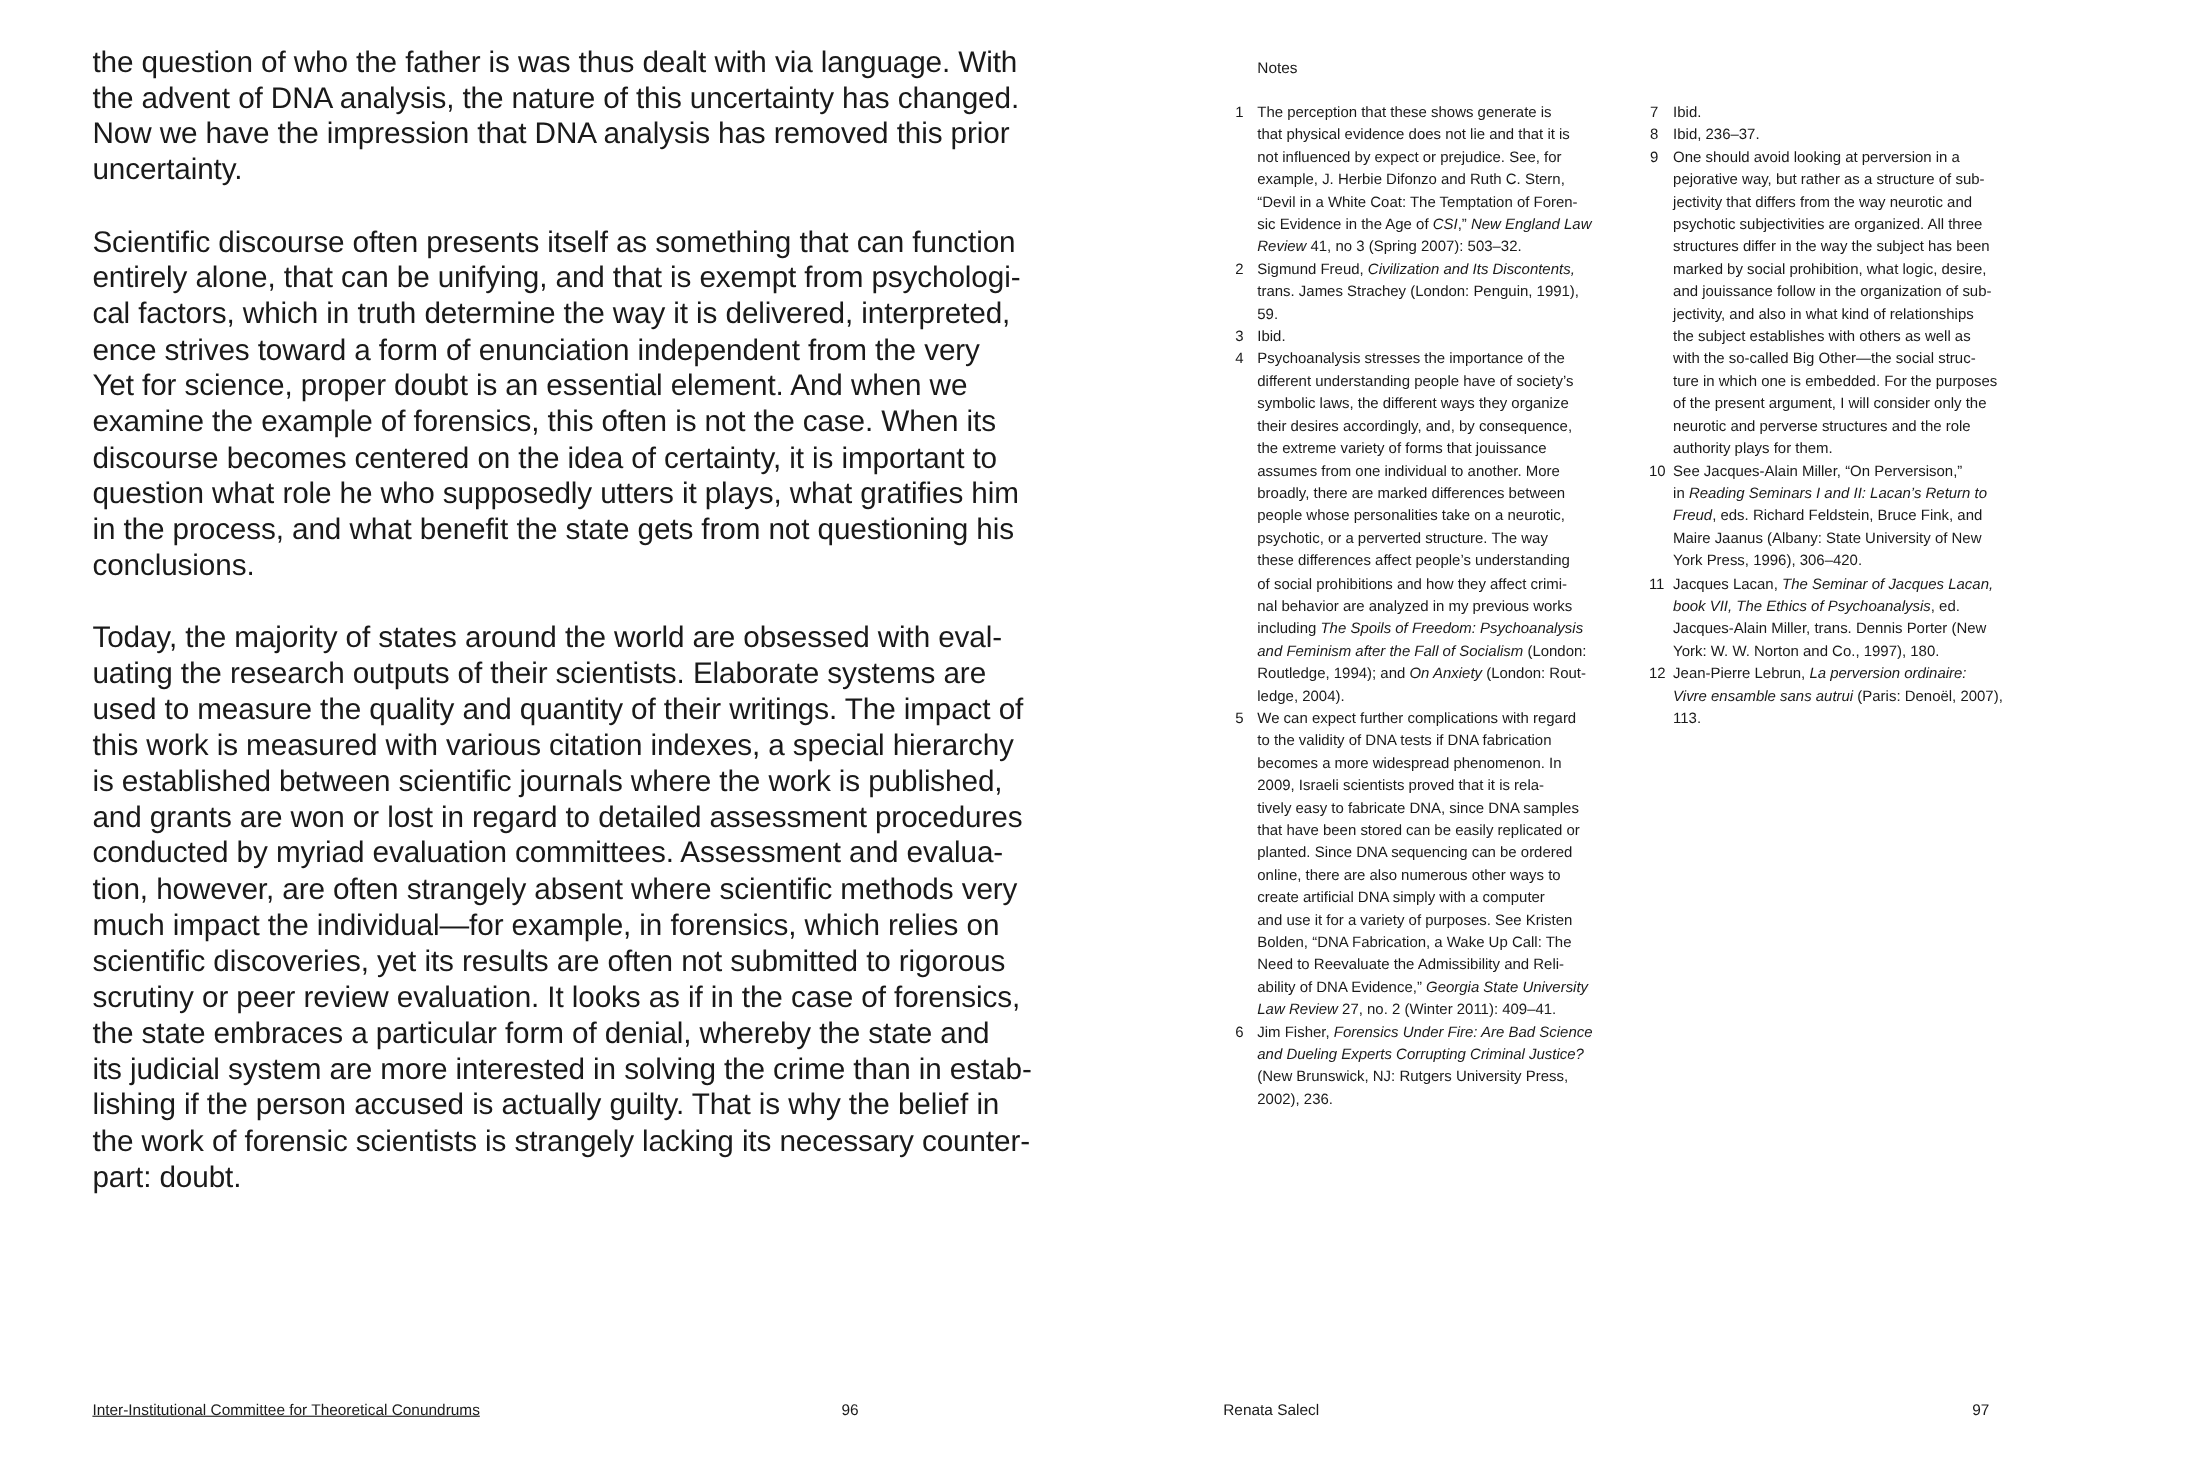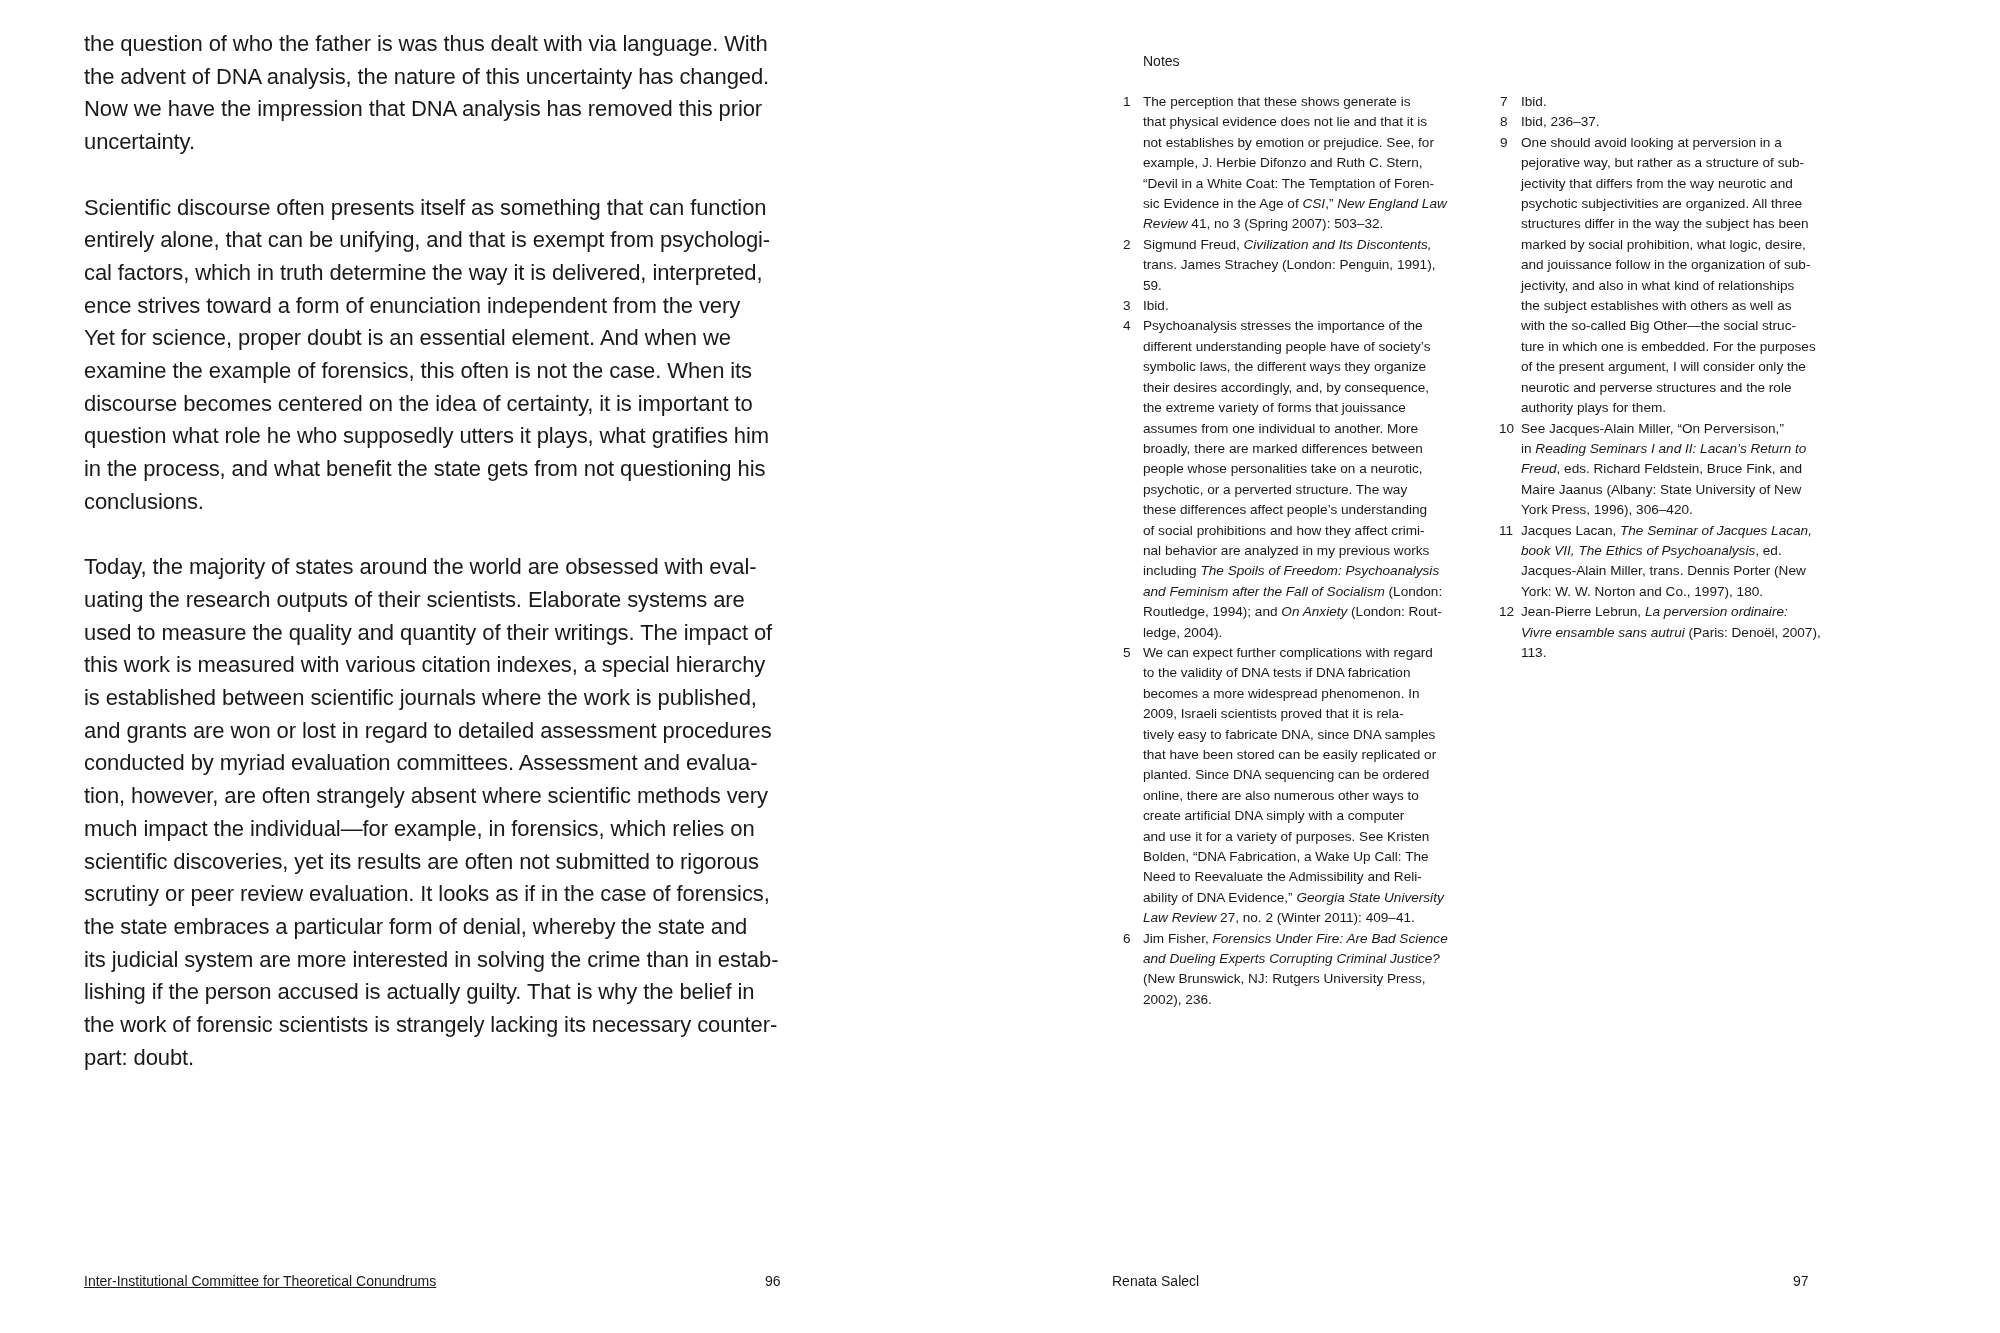--- a/index.html
+++ b/index.html
@@ -19,23 +19,23 @@
       position: absolute;
       top: 0;
       height: 1333px;
     }
     .page-left { left: 0; width: 1000px; }
     .page-right { left: 1000px; width: 1000px; }
 
     .body-text {
       position: absolute;
       left: 84px;
-      top: 28px;
+      top: 40px;
       width: 760px;
-      font-size: 22px;
+      font-size: 27px;
       line-height: 32.7px;
       letter-spacing: -0.1px;
     }
     .body-text .para { margin: 0 0 32.7px 0; }
     .body-text .line { display: block; white-space: nowrap; }
 
     .notes-heading {
       position: absolute;
       left: 143px;
       top: 51px;
@@ -124,21 +124,21 @@
   <div class="footer-text footer-left-num">96</div>
 </div>
 
 <div class="page page-right">
   <div class="notes-heading">Notes</div>
   <div class="notes-col notes-col-1" id="notes-col-1">
       <div class="note">
         <span class="note-num">1</span>
         <span class="note-line"><span>The perception that these shows generate is</span></span>
         <span class="note-line"><span>that physical evidence does not lie and that it is</span></span>
-        <span class="note-line"><span>not establishes by emotion or prejudice. See, for</span></span>
+        <span class="note-line"><span>not influenced by expect or prejudice. See, for</span></span>
         <span class="note-line"><span>example, J. Herbie Difonzo and Ruth C. Stern,</span></span>
         <span class="note-line"><span>“Devil in a White Coat: The Temptation of Foren-</span></span>
         <span class="note-line"><span>sic Evidence in the Age of </span><i>CSI</i><span>,” </span><i>New England Law</i></span>
         <span class="note-line"><i>Review</i><span> 41, no 3 (Spring 2007): 503–32.</span></span>
       </div>
       <div class="note">
         <span class="note-num">2</span>
         <span class="note-line"><span>Sigmund Freud, </span><i>Civilization and Its Discontents,</i></span>
         <span class="note-line"><span>trans. James Strachey (London: Penguin, 1991),</span></span>
         <span class="note-line"><span>59.</span></span>

